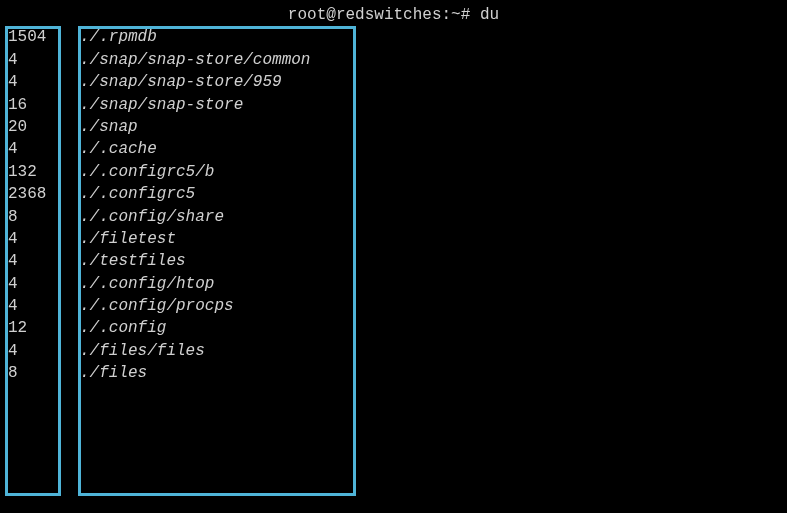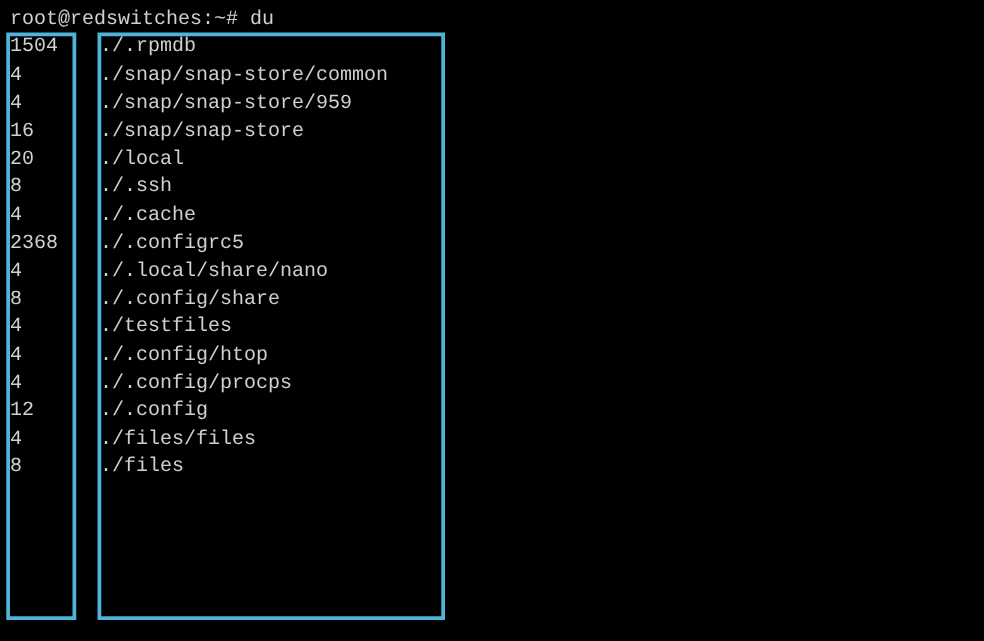--- a/index.html
+++ b/index.html
@@ -13,20 +13,21 @@
       font-size: 16px;
       color: #d0d0d0;
       width: 787px;
       height: 513px;
       padding: 4px 8px;
       position: relative;
       line-height: 1.4;
     }
     .prompt-line {
       white-space: pre;
+      text-align: center;
     }
     .user-host {
       color: #d0d0d0;
     }
     .path-tilde {
       color: #d0d0d0;
     }
     .command {
       color: #d0d0d0;
     }
@@ -36,20 +37,21 @@
     .output-line {
       white-space: pre;
       position: relative;
     }
     .size-col {
       display: inline-block;
       width: 72px;
     }
     .path-col {
       display: inline-block;
+      font-style: italic;
     }
     .highlight-box-sizes {
       position: absolute;
       border: 3px solid #4fb4d8;
       left: -3px;
       top: 0px;
       width: 56px;
       height: 470px;
       pointer-events: none;
     }
@@ -69,26 +71,26 @@
 <div class="prompt-line"><span class="user-host">root</span><span>@</span><span class="user-host">redswitches</span><span>:</span><span class="path-tilde">~</span><span># </span><span class="command">du</span></div>
 
 <div class="output-container">
   <div class="highlight-box-sizes"></div>
   <div class="highlight-box-paths"></div>
   <div id="rows">
       <div class="output-line"><span class="size-col">1504</span><span class="path-col">./.rpmdb</span></div>
       <div class="output-line"><span class="size-col">4</span><span class="path-col">./snap/snap-store/common</span></div>
       <div class="output-line"><span class="size-col">4</span><span class="path-col">./snap/snap-store/959</span></div>
       <div class="output-line"><span class="size-col">16</span><span class="path-col">./snap/snap-store</span></div>
-      <div class="output-line"><span class="size-col">20</span><span class="path-col">./local</span></div>
-      <div class="output-line"><span class="size-col">8</span><span class="path-col">./.ssh</span></div>
+      <div class="output-line"><span class="size-col">20</span><span class="path-col">./snap</span></div>
       <div class="output-line"><span class="size-col">4</span><span class="path-col">./.cache</span></div>
+      <div class="output-line"><span class="size-col">132</span><span class="path-col">./.configrc5/b</span></div>
       <div class="output-line"><span class="size-col">2368</span><span class="path-col">./.configrc5</span></div>
-      <div class="output-line"><span class="size-col">4</span><span class="path-col">./.local/share/nano</span></div>
       <div class="output-line"><span class="size-col">8</span><span class="path-col">./.config/share</span></div>
+      <div class="output-line"><span class="size-col">4</span><span class="path-col">./filetest</span></div>
       <div class="output-line"><span class="size-col">4</span><span class="path-col">./testfiles</span></div>
       <div class="output-line"><span class="size-col">4</span><span class="path-col">./.config/htop</span></div>
       <div class="output-line"><span class="size-col">4</span><span class="path-col">./.config/procps</span></div>
       <div class="output-line"><span class="size-col">12</span><span class="path-col">./.config</span></div>
       <div class="output-line"><span class="size-col">4</span><span class="path-col">./files/files</span></div>
       <div class="output-line"><span class="size-col">8</span><span class="path-col">./files</span></div>
     </div>
 </div>
 
 </body></html>

